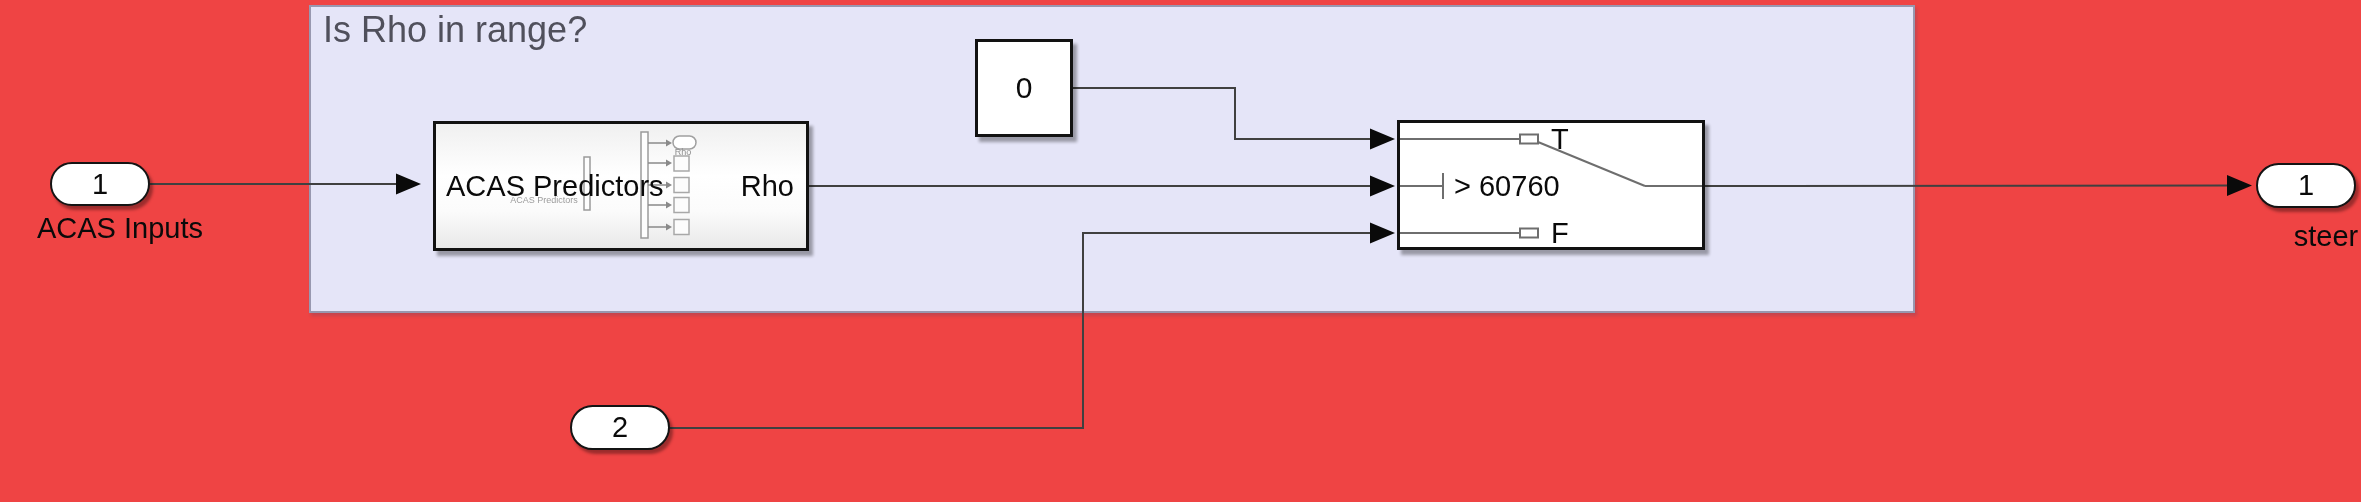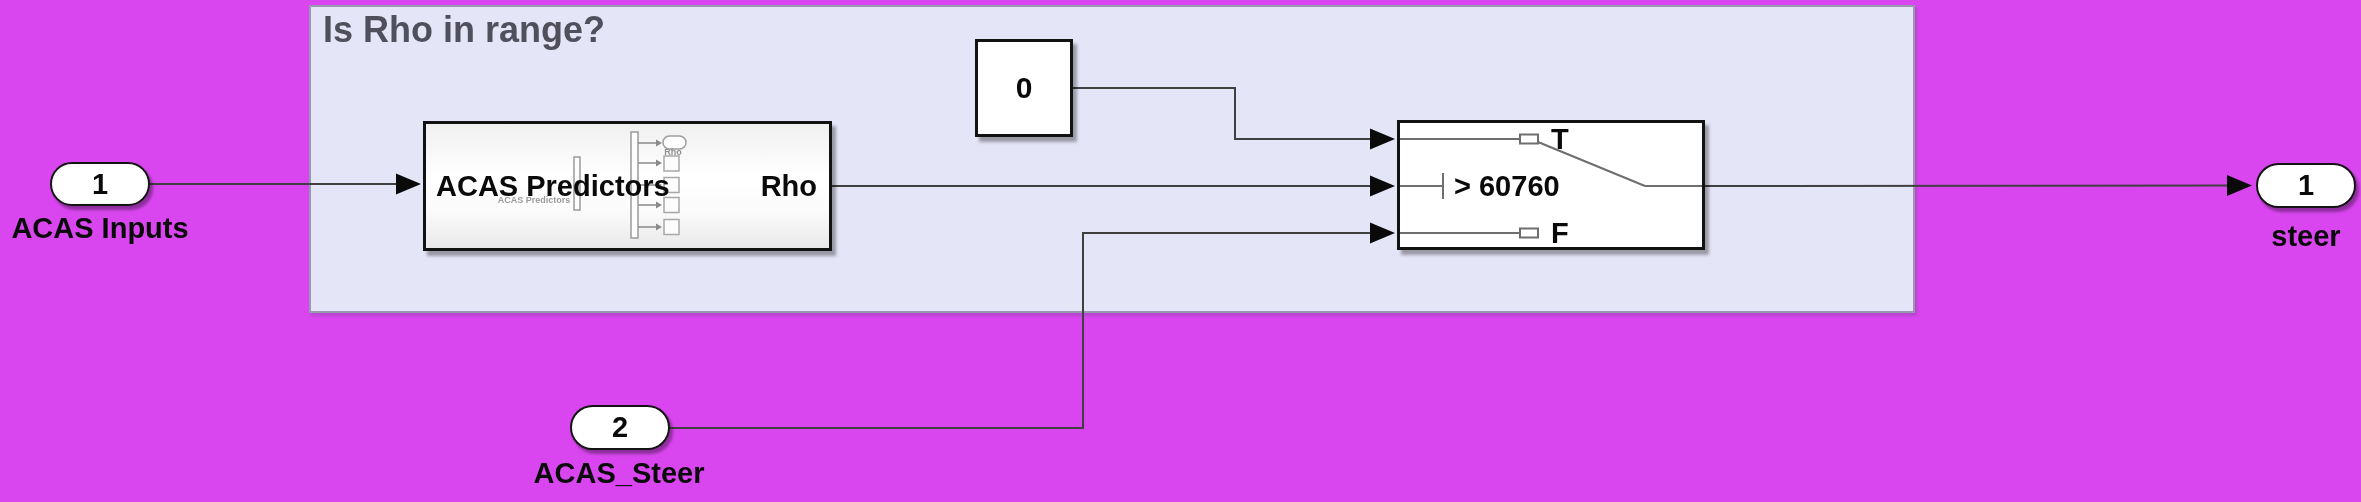--- a/index.html
+++ b/index.html
@@ -1,18 +1,18 @@
 <!DOCTYPE html>
 <html><head>
 <meta charset="utf-8">
 <style>
   html,body{margin:0;padding:0;background:#ffffff;}
   .canvas{
-    position:relative;width:2361px;height:502px;background:#d946ef;
-    font-family:"Liberation Sans",sans-serif;overflow:hidden;font-weight:bold;
+    position:relative;width:2361px;height:502px;background:#ef4444;
+    font-family:"Liberation Sans",sans-serif;overflow:hidden;
   }
   
   .area{
     position:absolute;left:309px;top:5px;width:1606px;height:308px;
     background:#e5e5f8;border:2px solid #9898b0;box-sizing:border-box;
     box-shadow:2px 3px 3px rgba(70,70,110,0.25);
   }
   .area-title{
     position:absolute;left:12px;top:2px;font-size:36px;line-height:1.15;
     color:#50505c;white-space:nowrap;
@@ -20,21 +20,21 @@
   
   svg.wires{position:absolute;left:0;top:0;z-index:2;}
   .wire{stroke:#404040;stroke-width:2;fill:none;}
   .arrow{fill:#0a0a0a;stroke:none;}
   
   .block{
     position:absolute;box-sizing:border-box;background:#ffffff;
     border:3px solid #121212;box-shadow:4px 5px 3px rgba(0,0,0,0.33);z-index:3;
   }
   .subsystem{
-    left:423px;top:121px;width:409px;height:130px;
+    left:433px;top:121px;width:376px;height:130px;
     background:linear-gradient(180deg,#f0f0f0 0%,#ffffff 42%,#fbfbfb 70%,#e9e9e9 100%);
   }
   .subsystem .port-label{
     position:absolute;top:50%;transform:translateY(-50%);
     font-size:29px;color:#0a0a0a;white-space:nowrap;z-index:2;
   }
   .subsystem .port-label.left{left:10px;}
   .subsystem .port-label.right{right:12px;}
   .subsystem svg.preview{position:absolute;left:0;top:0;z-index:1;}
   .constant{
@@ -53,21 +53,21 @@
     display:flex;align-items:center;justify-content:center;
     font-size:29px;color:#0a0a0a;
     box-shadow:3px 4px 3px rgba(0,0,0,0.35);
   }
   .port.in1{left:50px;top:162px;width:100px;height:44px;}
   .port.in2{left:570px;top:405px;width:100px;height:45px;}
   .port.out1{left:2256px;top:163px;width:100px;height:45px;}
   
   .name-label{
     position:absolute;font-size:29px;color:#0a0a0a;text-align:center;
-    white-space:nowrap;z-index:3;line-height:1.18;
+    white-space:nowrap;z-index:3;line-height:1.18;margin-left:20px;
   }
   .lbl-in1{left:0px;top:211px;width:200px;}
   .lbl-in2{left:519px;top:456px;width:200px;}
   .lbl-out1{left:2231px;top:219px;width:150px;}
   .lbl-subsystem{left:495px;top:256px;width:200px;}
   
   .pv-ghost{font-family:"Liberation Sans",sans-serif;font-size:9px;fill:#9c9c9c;}
   .pv-tiny{font-family:"Liberation Sans",sans-serif;font-size:9px;fill:#8f8f8f;}
 </style>
 </head>
@@ -149,18 +149,17 @@
       <text class="sw-text" x="151" y="26">T</text>
       <text class="sw-text" x="54" y="73">&gt; 60760</text>
       <text class="sw-text" x="151" y="120">F</text>
     </svg>
   </div>
 
   <div class="port in1">1</div>
   <div class="name-label lbl-in1">ACAS Inputs</div>
 
   <div class="port in2">2</div>
-  <div class="name-label lbl-in2">ACAS_Steer</div>
 
   <div class="port out1">1</div>
   <div class="name-label lbl-out1">steer</div>
 
 </div>
 
 </body></html>

